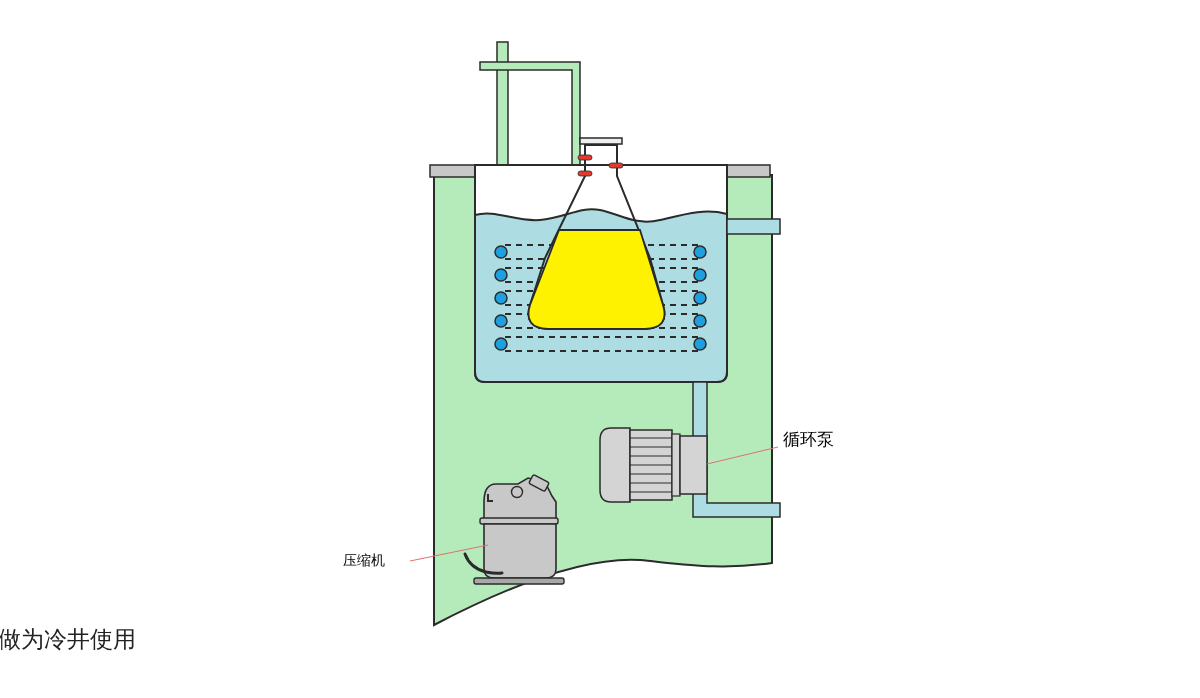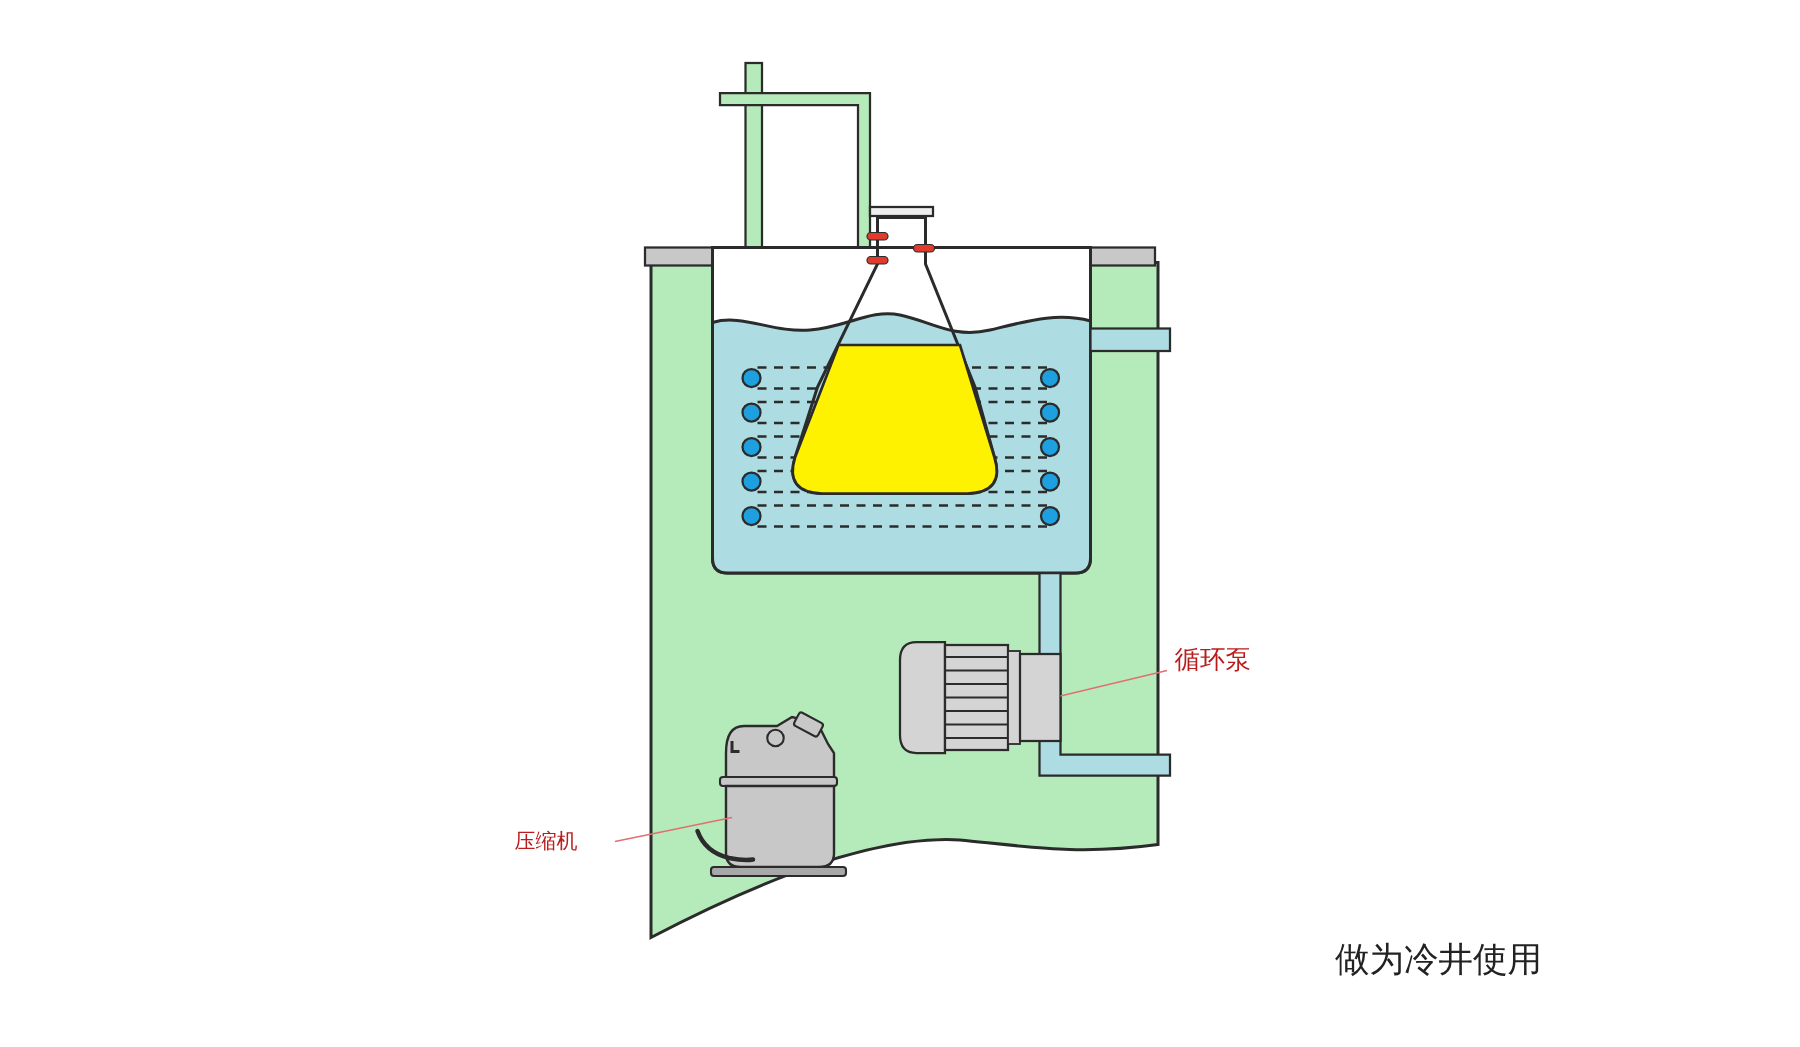--- a/index.html
+++ b/index.html
@@ -1,21 +1,21 @@
 <!DOCTYPE html>
 <html><head>
   <meta charset="utf-8">
   <style>
     html, body { margin: 0; padding: 0; background: #ffffff; }
     body { width: 1200px; height: 698px; position: relative; overflow: hidden; font-family: "DejaVu Sans", sans-serif; }
     #stage { position: absolute; left: 0; top: 0; width: 1200px; height: 698px; }
-    .label { position: absolute; font-family: "DejaVu Sans", sans-serif; color: #b91c1c; white-space: nowrap; }
+    .label { position: absolute; font-family: "DejaVu Sans", sans-serif; color: #000000; white-space: nowrap; }
     #label-pump { left: 783px; top: 428px; font-size: 17px; }
     #label-compressor { left: 343px; top: 552px; font-size: 14px; }
-    #caption { left: 12px; width: 1016px; text-align: right; top: 624px; font-size: 23px; color: #222222; }
+    #caption { left: 0; width: 1016px; text-align: left; top: 624px; font-size: 23px; color: #222222; }
     #caption span { display: inline-block; margin-left: -2px; }
   </style>
 </head>
 <body>
 
 <div id="stage">
   <svg width="1200" height="698" viewBox="0 0 1200 698" xmlns="http://www.w3.org/2000/svg">
 
     <g>
       <rect x="497" y="42" width="11" height="125" fill="#b5ebba" stroke="#2b2b2b" stroke-width="1.5"></rect>

